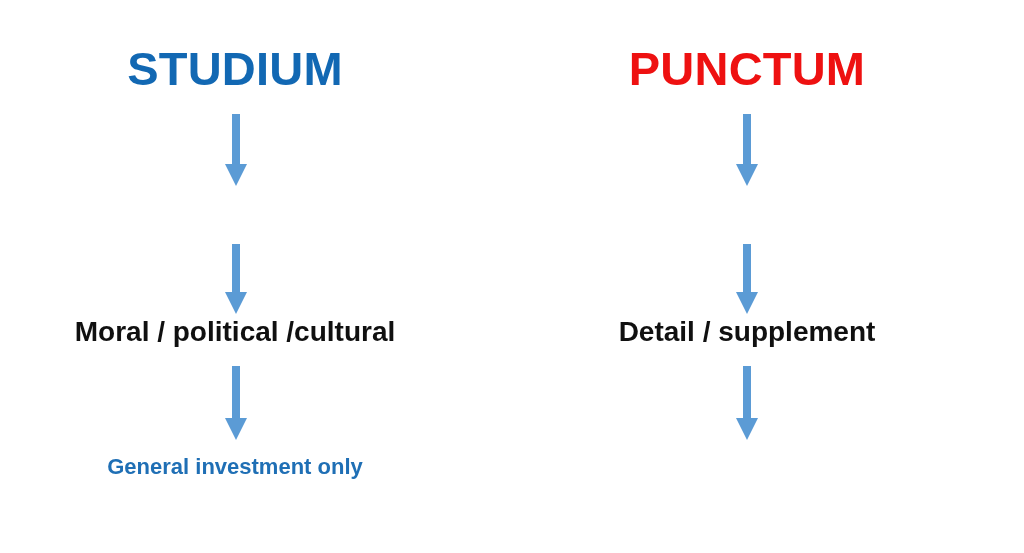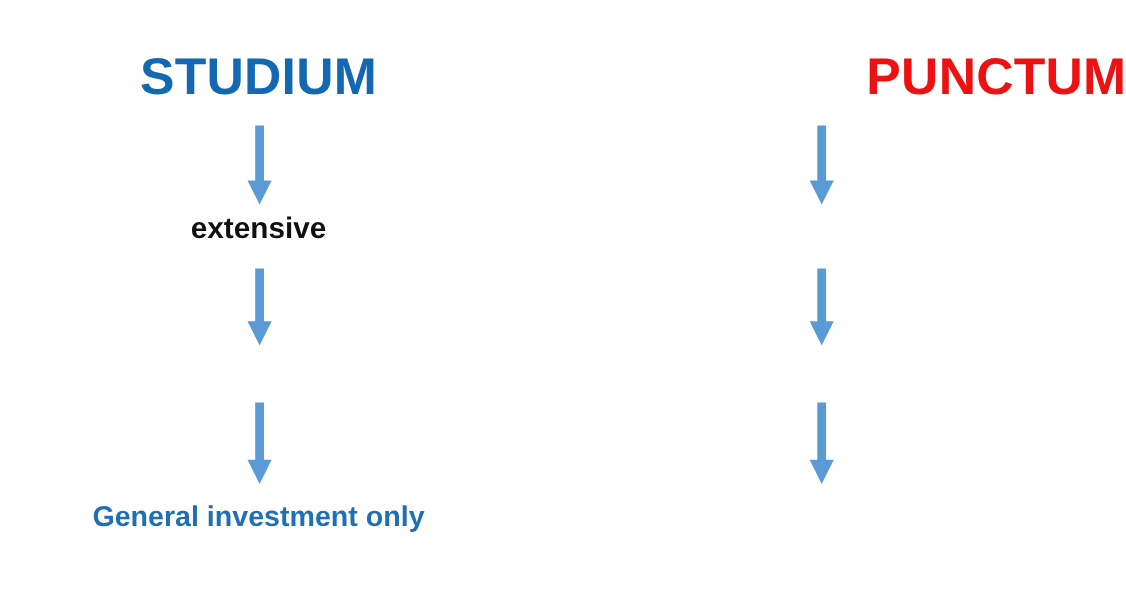--- a/index.html
+++ b/index.html
@@ -50,21 +50,21 @@
     font-size: 27px;
     font-weight: bold;
     color: #101010;
   }
   .mid-label-2 {
     font-size: 28px;
     font-weight: bold;
     color: #101010;
   }
   .result {
-    font-size: 26px;
+    font-size: 22px;
     font-weight: bold;
   }
   .result-blue { color: #1F6FB5; }
   .result-red  { color: #E01B1B; }
 
   
   .arrow {
     display: block;
     overflow: visible;
   }
@@ -95,55 +95,56 @@
   <div class="column col-left">
 
     <div class="node title title-blue r-title" style="color: rgb(18, 104, 179);">STUDIUM</div>
 
     <div class="r-arrow1">
       <svg class="arrow" width="30" height="72" viewBox="0 0 30 72">
         <path d="M11 0 h8 v50 h7 L15 72 L4 50 h7 Z" fill="#5B9BD5"></path>
       </svg>
     </div>
 
-    <div class="node mid-label r-mid1" style="color: rgb(16, 16, 16);">extensive</div>
 
     <div class="r-arrow2">
       <svg class="arrow" width="30" height="70" viewBox="0 0 30 70">
         <path d="M11 0 h8 v48 h7 L15 70 L4 48 h7 Z" fill="#5B9BD5"></path>
       </svg>
     </div>
 
+    <div class="node mid-label-2 r-mid2" style="color: rgb(16, 16, 16);">Moral / political /cultural</div>
 
     <div class="r-arrow3">
       <svg class="arrow" width="30" height="74" viewBox="0 0 30 74">
         <path d="M11 0 h8 v52 h7 L15 74 L4 52 h7 Z" fill="#5B9BD5"></path>
       </svg>
     </div>
 
     <div class="node result result-blue r-result" style="color: rgb(31, 111, 181);">General investment only</div>
   </div>
 
   <div class="column col-right">
 
-    <div class="node title title-red r-title" style="color: rgb(238, 17, 17); text-align: right;">PUNCTUM</div>
+    <div class="node title title-red r-title" style="color: rgb(238, 17, 17);">PUNCTUM</div>
 
     <div class="r-arrow1">
       <svg class="arrow" width="30" height="72" viewBox="0 0 30 72">
         <path d="M11 0 h8 v50 h7 L15 72 L4 50 h7 Z" fill="#5B9BD5"></path>
       </svg>
     </div>
 
 
     <div class="r-arrow2">
       <svg class="arrow" width="30" height="70" viewBox="0 0 30 70">
         <path d="M11 0 h8 v48 h7 L15 70 L4 48 h7 Z" fill="#5B9BD5"></path>
       </svg>
     </div>
 
+    <div class="node mid-label-2 r-mid2" style="color: rgb(16, 16, 16);">Detail / supplement</div>
 
     <div class="r-arrow3">
       <svg class="arrow" width="30" height="74" viewBox="0 0 30 74">
         <path d="M11 0 h8 v52 h7 L15 74 L4 52 h7 Z" fill="#5B9BD5"></path>
       </svg>
     </div>
 
   </div>
 
 </div>

